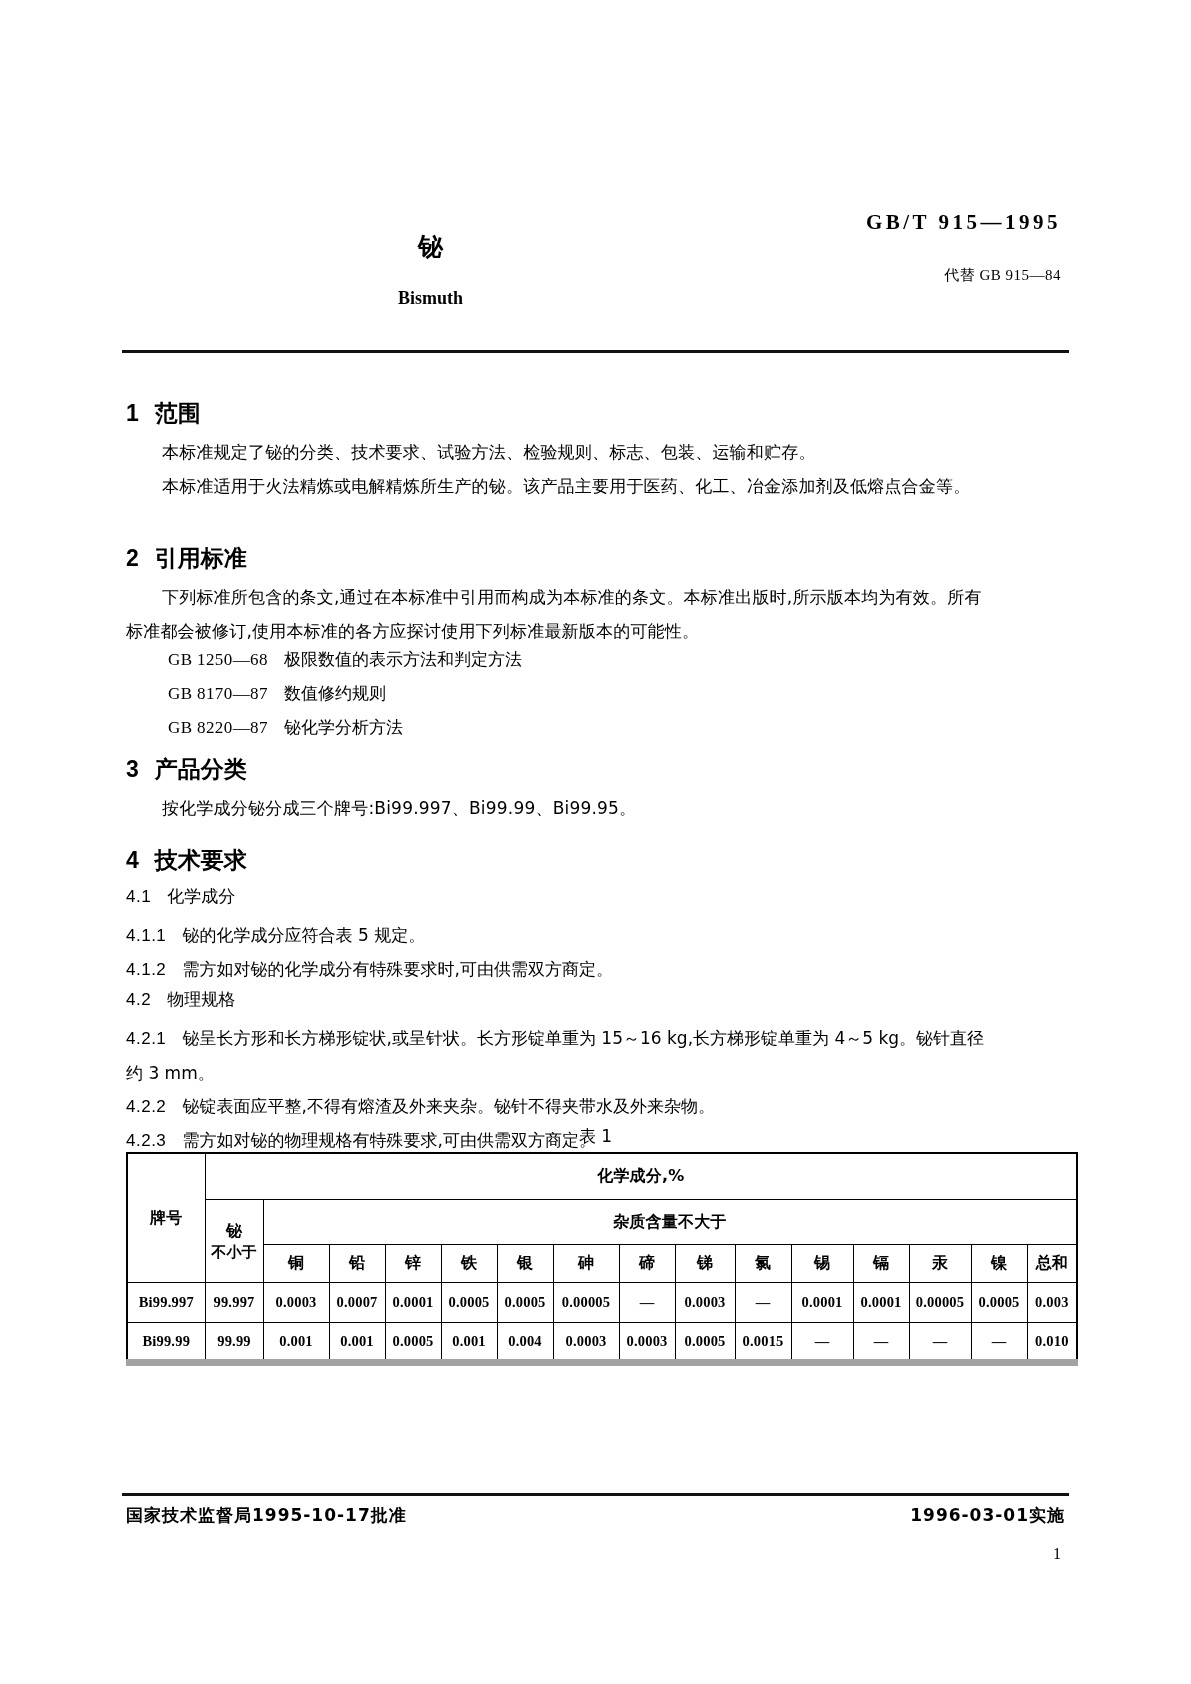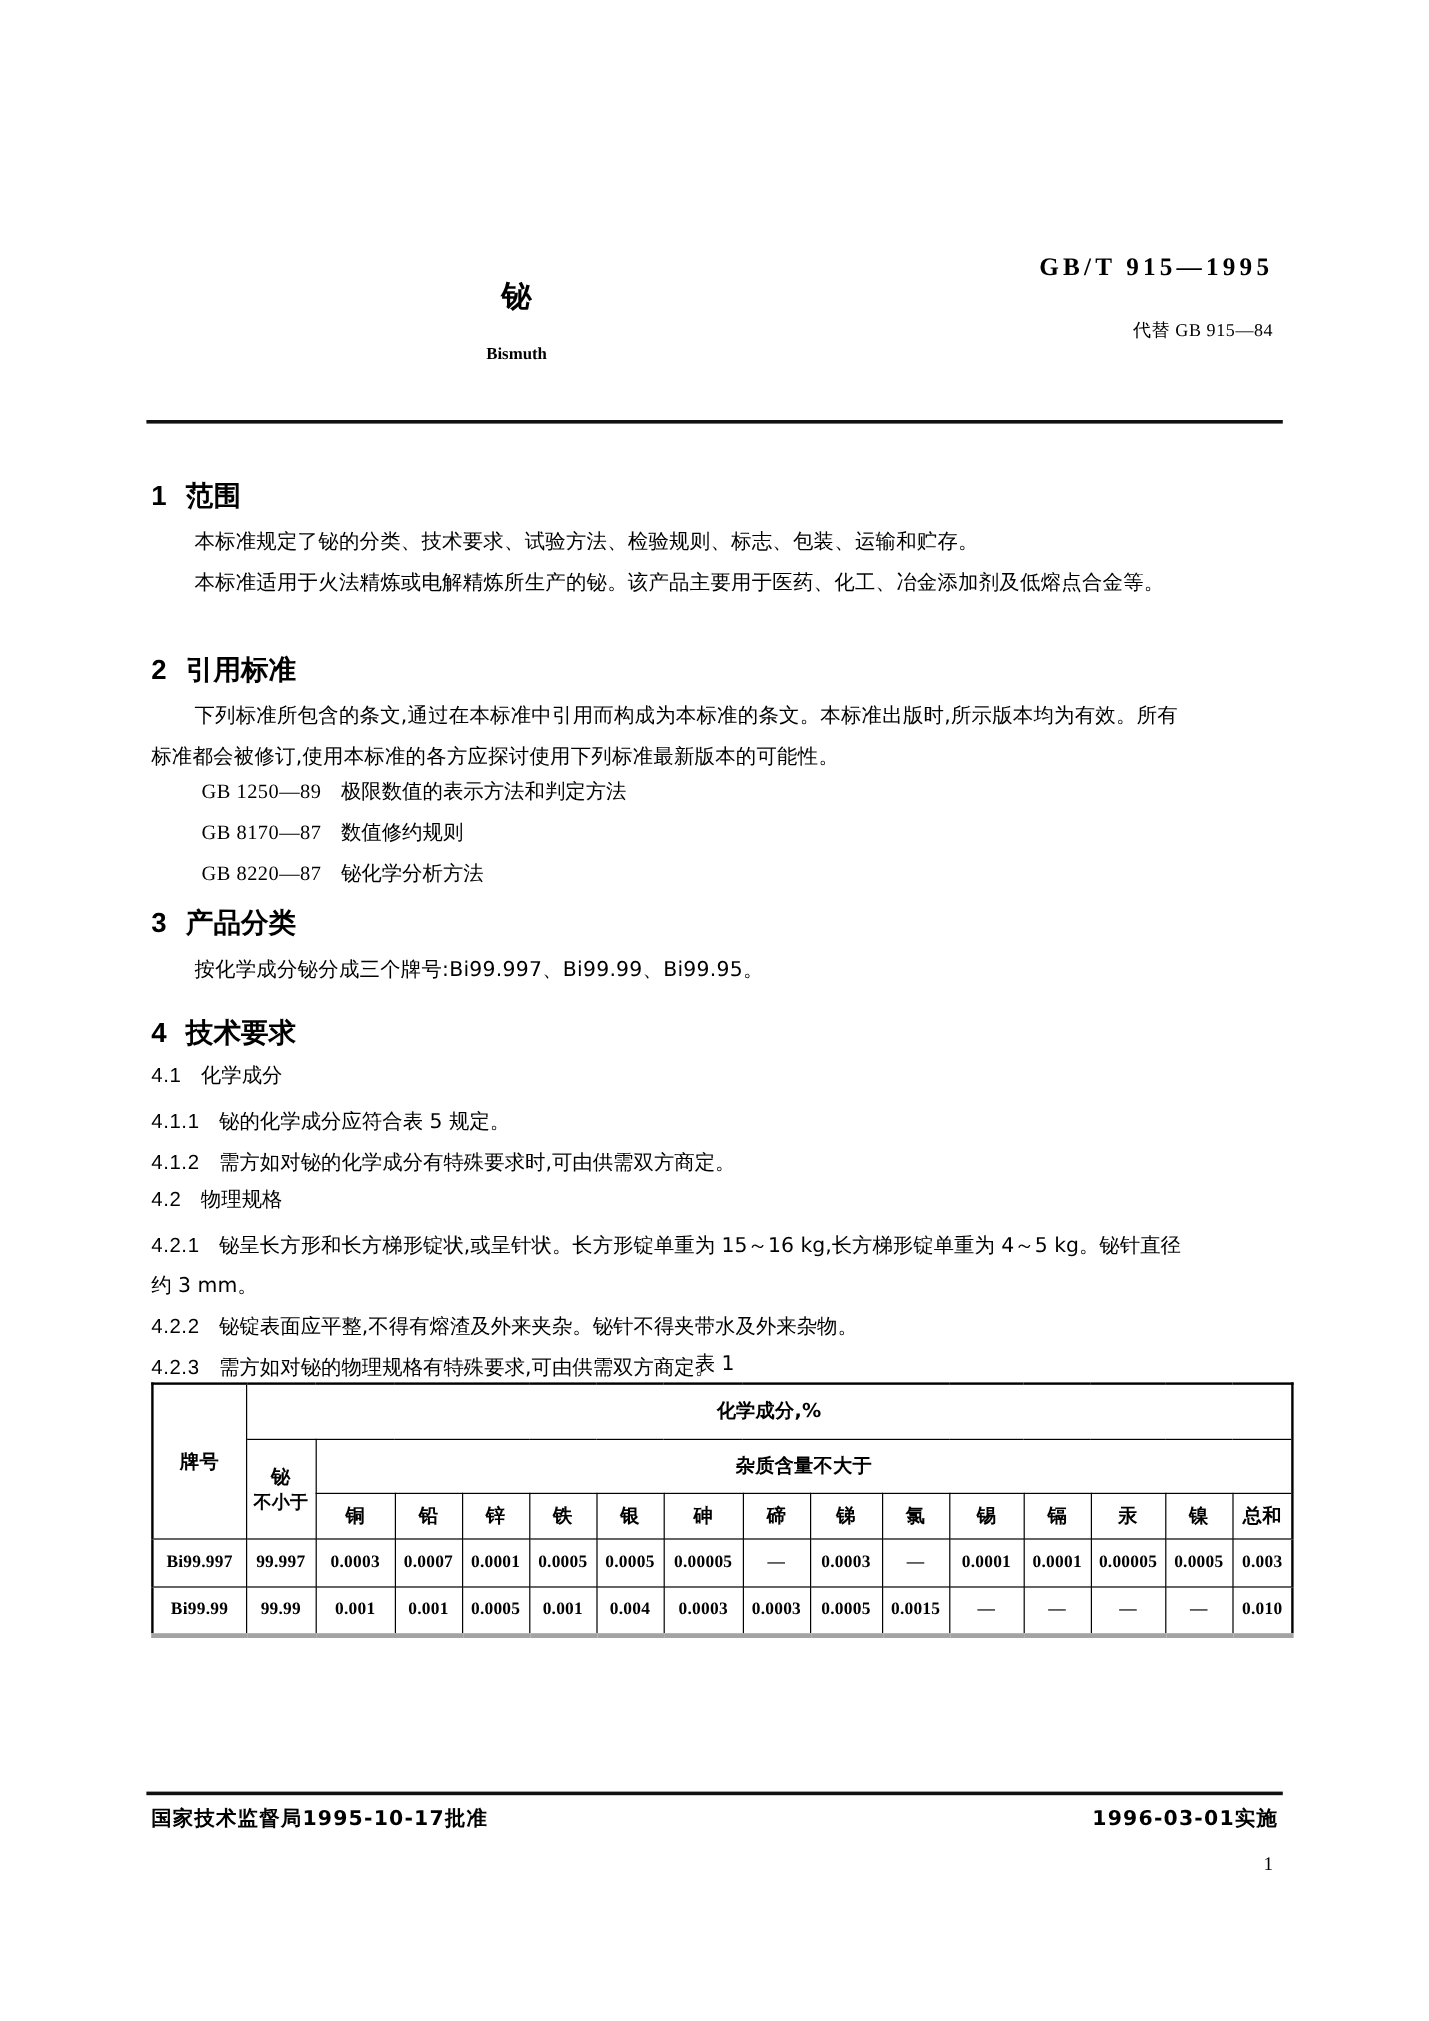--- a/index.html
+++ b/index.html
@@ -35,21 +35,21 @@
   .std-replaces {
     position:absolute; right:130px; top:266px;
     font-family:"Liberation Serif", serif;
     font-size:15px; letter-spacing:0.5px;
     white-space:nowrap;
   }
   .std-name-en {
     position:absolute; left:0; right:0; top:288px;
     text-align:center;
     font-family:"Liberation Serif", serif;
-    font-weight:bold; font-size:14px;
+    font-weight:bold; font-size:18px;
     padding-right:330px;
   }
   .rule-top {
     position:absolute; left:122px; top:350px; width:947px;
     border-top:3px solid #111;
   }
 
   
   .sec-h {
     position:absolute;
@@ -118,21 +118,21 @@
     overflow:visible;
     font-weight:bold;
   }
   table.spec td.cn {
     font-family:"DejaVu Sans", sans-serif;
     font-size:16px;
   }
   table.spec .outer-top { border-top:2.5px solid #000; }
   table.spec .outer-left { border-left:2px solid #000; }
   table.spec .outer-right { border-right:2px solid #000; }
-  table.spec .outer-bottom { border-bottom:4px solid #a3a3a3; }
+  table.spec .outer-bottom { border-bottom:7px solid #a3a3a3; }
   .h-chem { height:45px; }
   .h-imp  { height:44px; }
   .h-el   { height:38px; }
   .h-data { height:40px; }
 
   
   .rule-bot {
     position:absolute; left:122px; top:1493px; width:947px;
     border-top:3px solid #111;
   }
@@ -180,21 +180,21 @@
 
   <div class="para indent" style="left:126px; top:435px; width:860px;">本标准规定了铋的分类、技术要求、试验方法、检验规则、标志、包装、运输和贮存。</div>
 
   <div class="sec-h" style="left:126px; top:543px;">
     <span class="num">2</span>&nbsp;&nbsp;<span>引用标准</span>
   </div>
 
   <div class="para indent" style="left:126px; top:580px; width:862px;">下列标准所包含的条文,通过在本标准中引用而构成为本标准的条文。本标准出版时,所示版本均为有效。所有标准都会被修订,使用本标准的各方应探讨使用下列标准最新版本的可能性。</div>
 
   <div class="ref" style="left:168px; top:648px;">
-    <span class="code">GB 1250—89</span>&nbsp;&nbsp;&nbsp;<span>极限数值的表示方法和判定方法</span>
+    <span class="code">GB 1250—68</span>&nbsp;&nbsp;&nbsp;<span>极限数值的表示方法和判定方法</span>
   </div>
   <div class="ref" style="left:168px; top:682px;">
     <span class="code">GB 8170—87</span>&nbsp;&nbsp;&nbsp;<span>数值修约规则</span>
   </div>
   <div class="ref" style="left:168px; top:716px;">
     <span class="code">GB 8220—87</span>&nbsp;&nbsp;&nbsp;<span>铋化学分析方法</span>
   </div>
 
   <div class="sec-h" style="left:126px; top:754px;">
     <span class="num">3</span>&nbsp;&nbsp;<span>产品分类</span>

